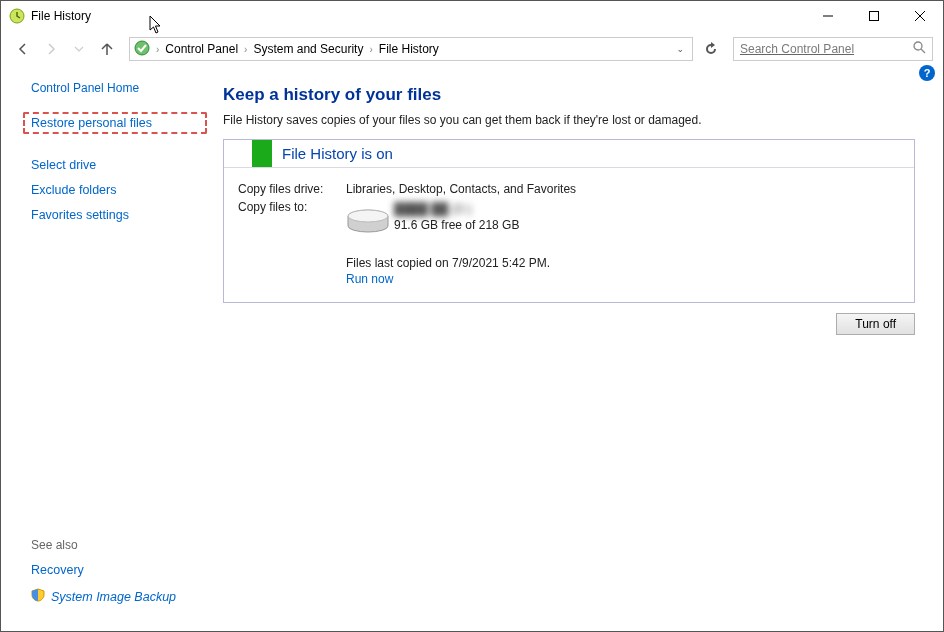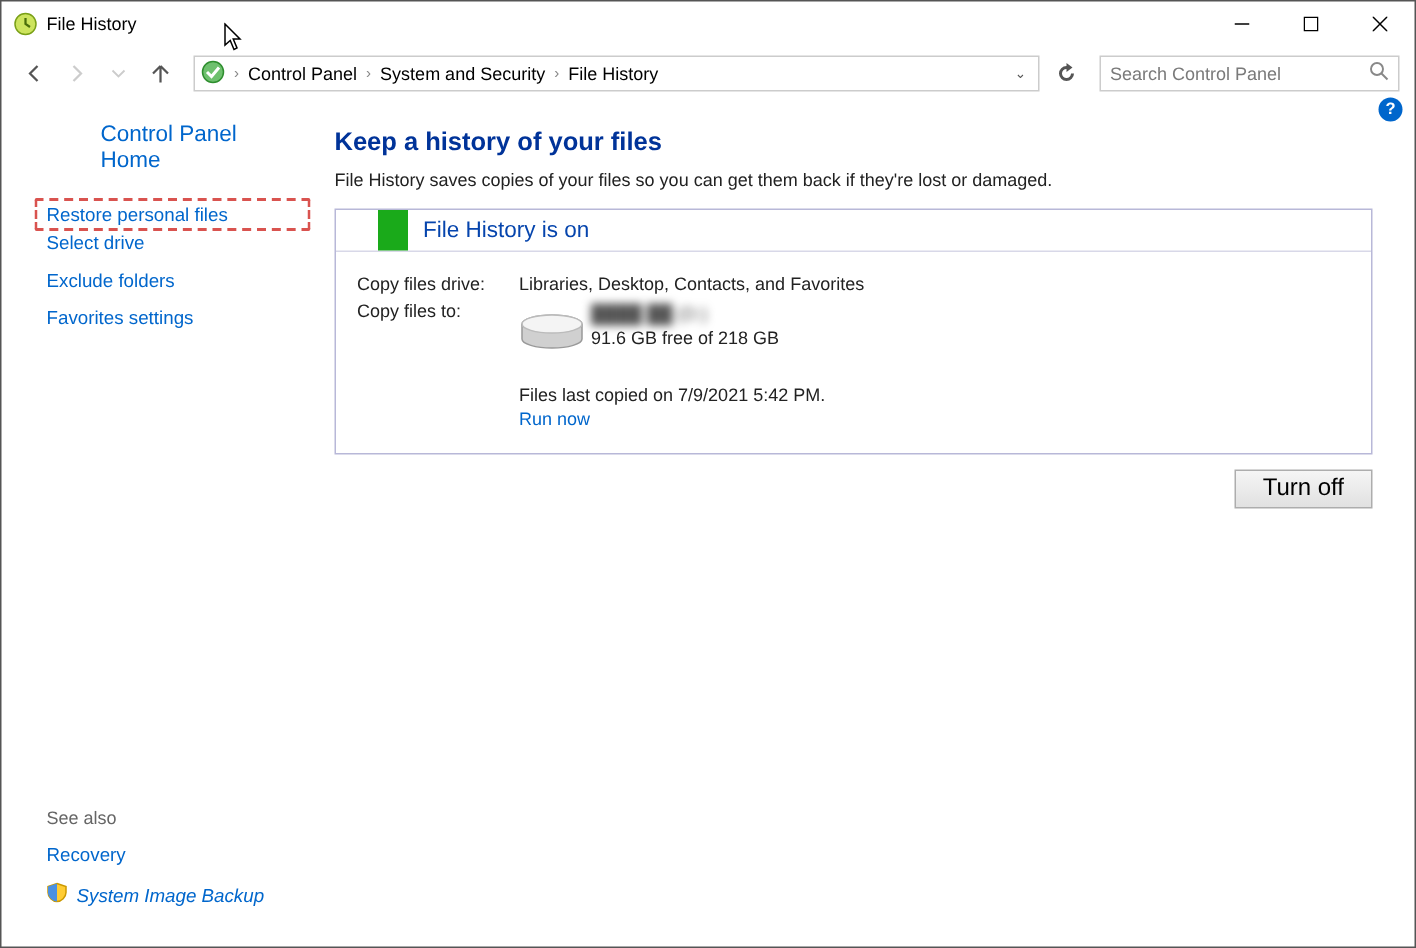--- a/index.html
+++ b/index.html
@@ -16,31 +16,31 @@
 
 .navbar { height: 32px; display: flex; align-items: center; padding: 0 10px; gap: 4px; margin-top: 2px; }
 .nav-arrow { width: 24px; height: 24px; display: flex; align-items: center; justify-content: center; color: #555; }
 .nav-arrow.disabled { color: #bbb; }
 .addressbar { flex: 1; height: 24px; border: 1px solid #ccc; display: flex; align-items: center; padding: 0 4px; margin-left: 6px; background: #fff; }
 .addressbar .crumb { color: #000; padding: 0 2px; cursor: pointer; }
 .addressbar .sep { color: #888; padding: 0 4px; font-size: 10px; }
 .addressbar .spacer { flex: 1; }
 .addressbar .dropdown { color: #555; padding: 0 4px; font-size: 9px; }
 .refresh-btn { width: 24px; height: 24px; display: flex; align-items: center; justify-content: center; color: #333; margin-left: 2px; }
-.searchbox { width: 200px; height: 24px; border: 1px solid #ccc; display: flex; align-items: center; padding: 0 6px; margin-left: 6px; color: #666; }
+.searchbox { width: 200px; height: 24px; border: 1px solid #ccc; display: flex; align-items: center; padding: 0 6px; margin-left: 6px; color: #666; text-decoration: underline; }
 .searchbox input { border: none; flex: 1; font-size: 12px; outline: none; }
 .searchbox input::placeholder { color: #7a7a7a; }
 .searchbox .icon { color: #888; }
 
 .body-area { position: absolute; top: 66px; bottom: 0; left: 0; right: 0; display: flex; }
 
 .sidebar { width: 210px; padding: 14px 12px 12px 30px; display: flex; flex-direction: column; }
 .sidebar a { color: #0066cc; text-decoration: none; font-size: 12.5px; margin-bottom: 11px; display: inline-block; }
-.sidebar a.home { font-size: 15px; margin-left: 36px; }
-.sidebar .highlight { border: 2px dashed #d9534f; padding: 2px 6px; margin-left: -8px; margin-right: -8px; margin-bottom: 1px; border-radius: 2px; }
+.sidebar a.home { font-size: 12px; }
+.sidebar .highlight { border: 2px dashed #d9534f; padding: 2px 6px; margin-left: -8px; margin-right: -8px; margin-bottom: 24px; border-radius: 2px; }
 .sidebar .highlight a { margin-bottom: 0; }
 .sidebar .spacer { flex: 1; }
 .sidebar .see-also { color: #666; font-size: 12px; margin-bottom: 11px; }
 .sidebar .sib { display: flex; align-items: center; gap: 6px; }
 
 .main { flex: 1; padding: 18px 28px 0 12px; position: relative; }
 .help-icon { position: absolute; right: 8px; top: -2px; width: 16px; height: 16px; background: #0066cc; border-radius: 50%; color: #fff; display: flex; align-items: center; justify-content: center; font-size: 11px; font-weight: bold; }
 
 .heading { color: #003399; font-size: 17px; font-weight: 700; margin-bottom: 8px; }
 .subtext { font-size: 12px; color: #222; margin-bottom: 12px; }
@@ -53,21 +53,21 @@
 .row { display: flex; margin-bottom: 4px; }
 .row .label { width: 108px; }
 .drive-block { display: flex; align-items: flex-start; gap: 4px; margin-top: 2px; }
 .drive-icon { width: 44px; height: 30px; margin-top: 6px; }
 .drive-info .drive-name { filter: blur(3px); color: #555; user-select: none; }
 .drive-info .drive-free { margin-top: 2px; }
 .last-copied { margin-top: 18px; margin-left: 108px; }
 .run-now { color: #0066cc; text-decoration: none; display: inline-block; margin-top: 2px; }
 
 .turnoff-row { display: flex; justify-content: flex-end; margin-top: 10px; }
-.turnoff-btn { border: 1px solid #adadad; background: linear-gradient(#f5f5f5,#e1e1e1); padding: 3px 18px; font-size: 16px; cursor: pointer; }
+.turnoff-btn { border: 1px solid #adadad; background: linear-gradient(#f5f5f5,#e1e1e1); padding: 3px 18px; font-size: 12px; cursor: pointer; }
 
 </style>
 </head>
 <body>
 
 <div class="titlebar">
   <span class="app-icon">
     <svg width="16" height="16" viewBox="0 0 16 16">
         <circle cx="8" cy="8" r="7" fill="#cde45e" stroke="#7aa017"></circle>
         <path d="M8 4v4l3 2" stroke="#4a6e0a" fill="none" stroke-width="1.5"></path>

